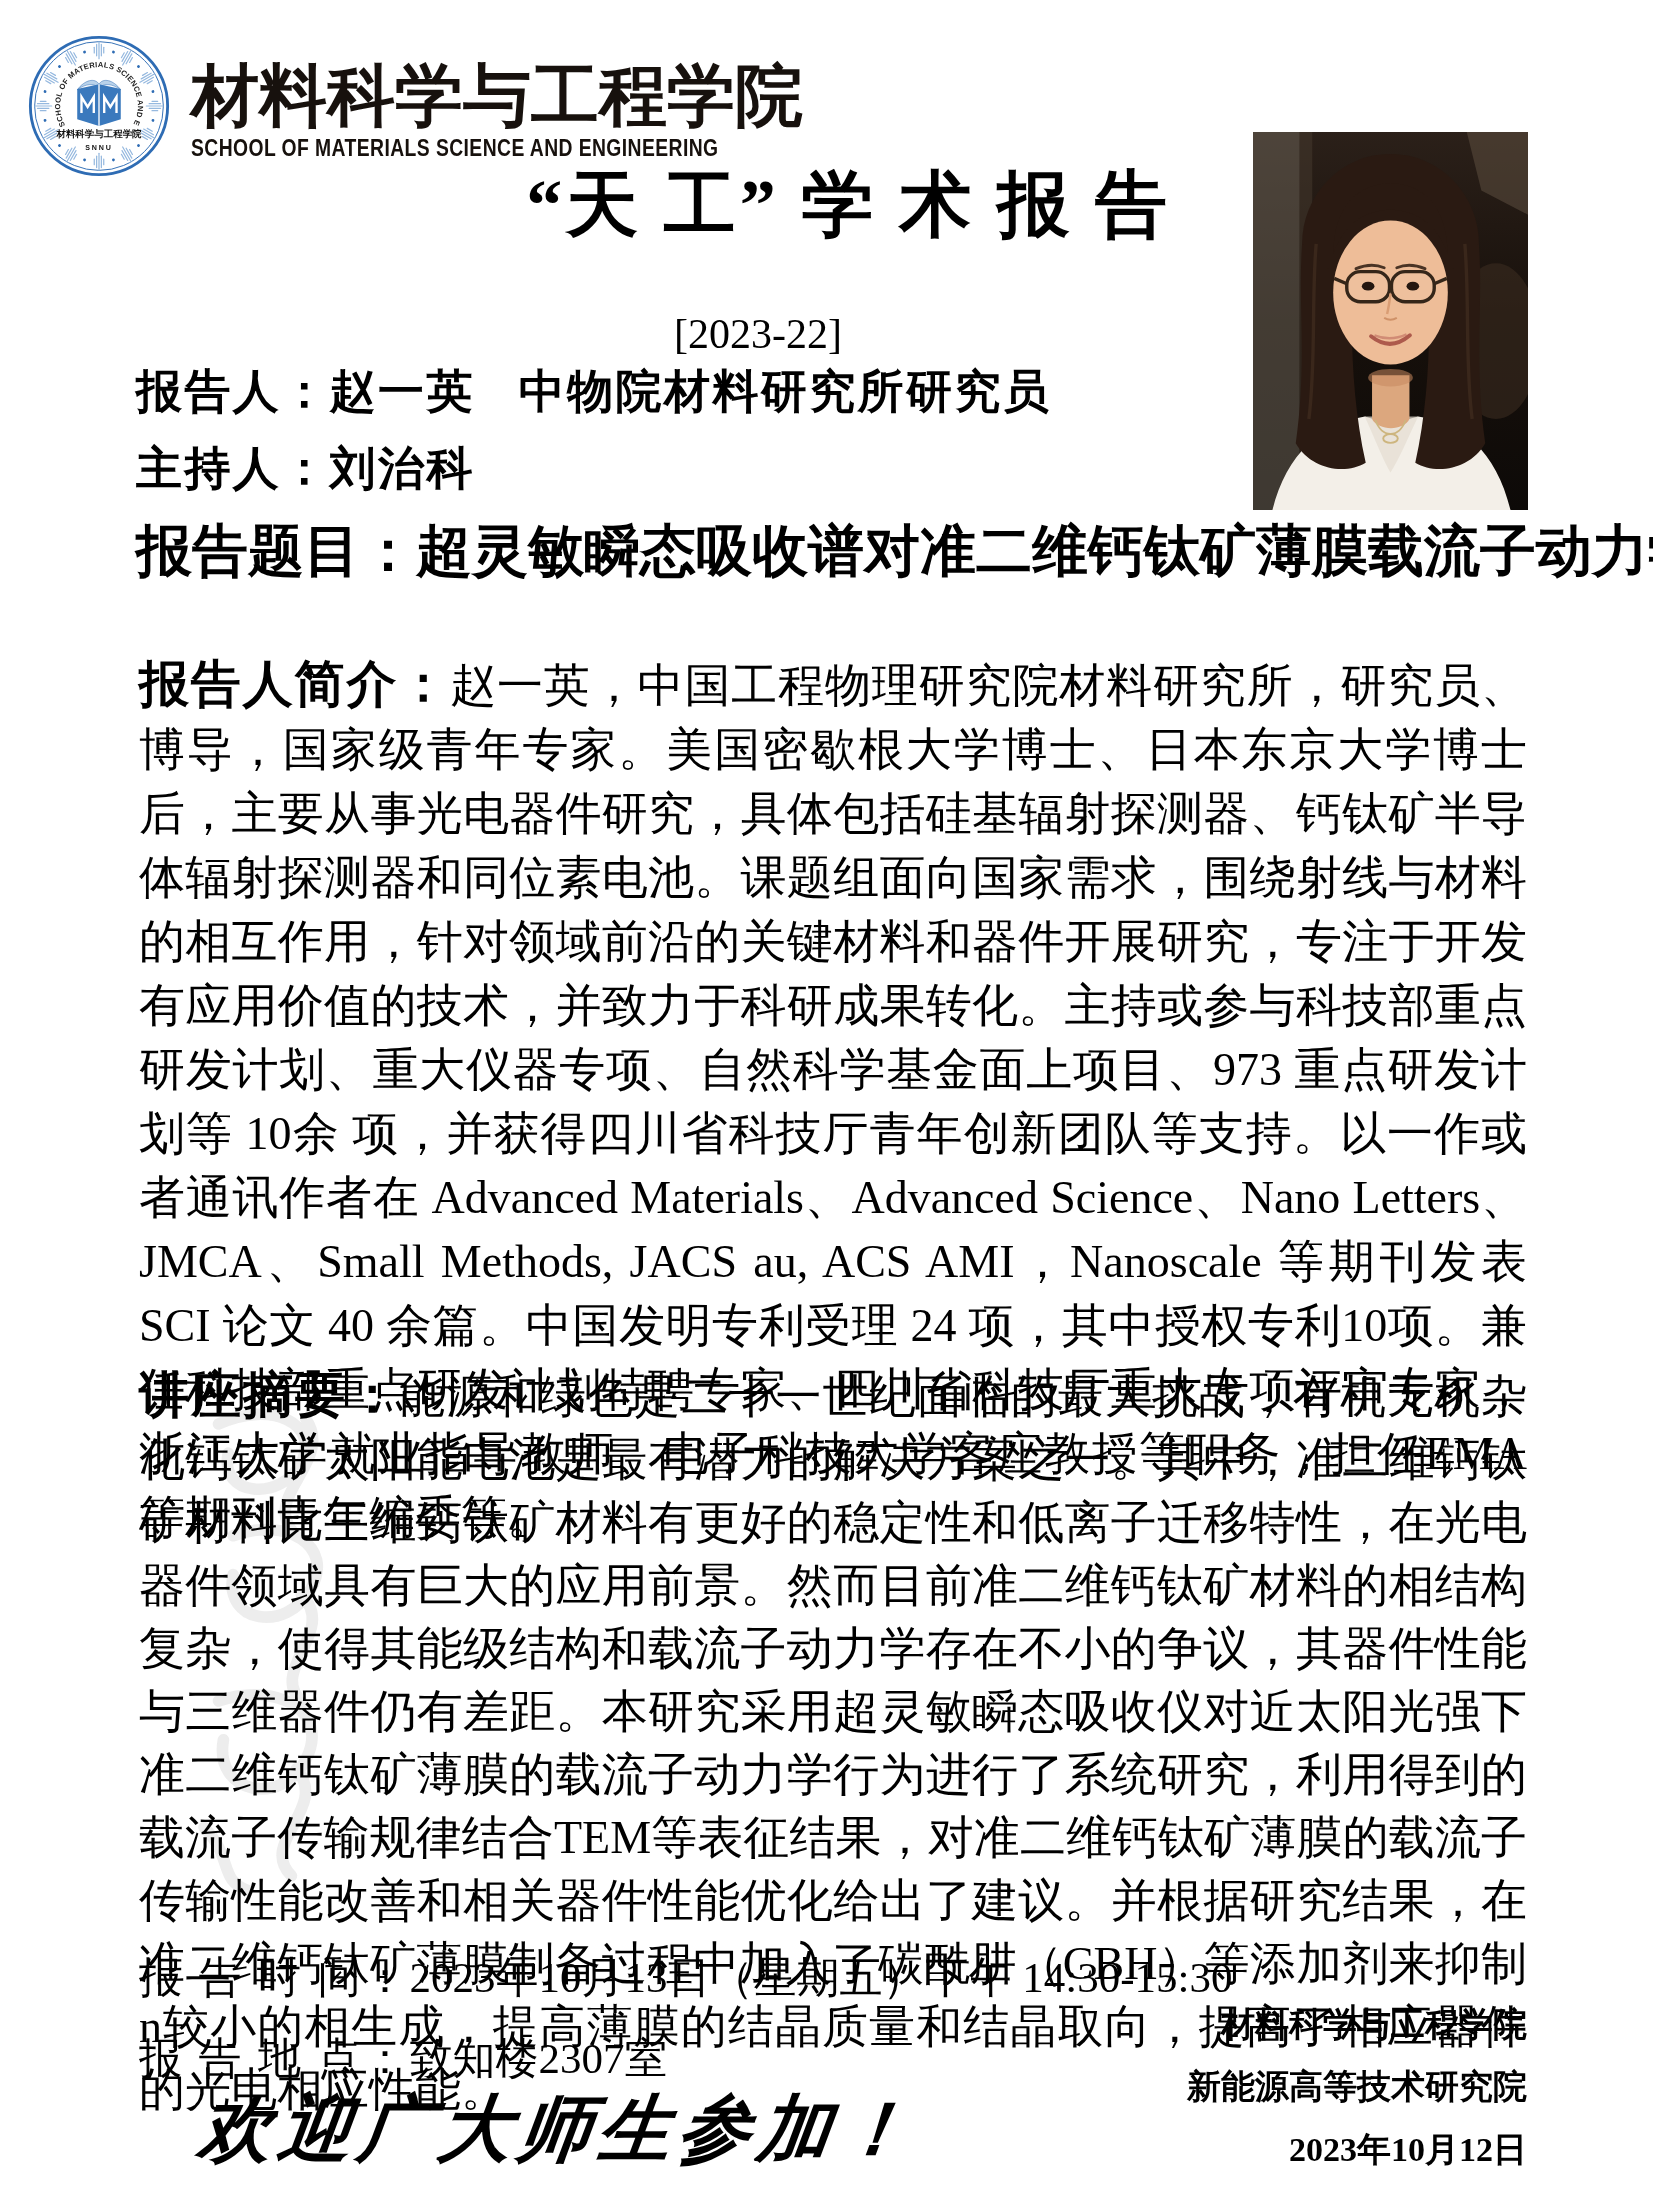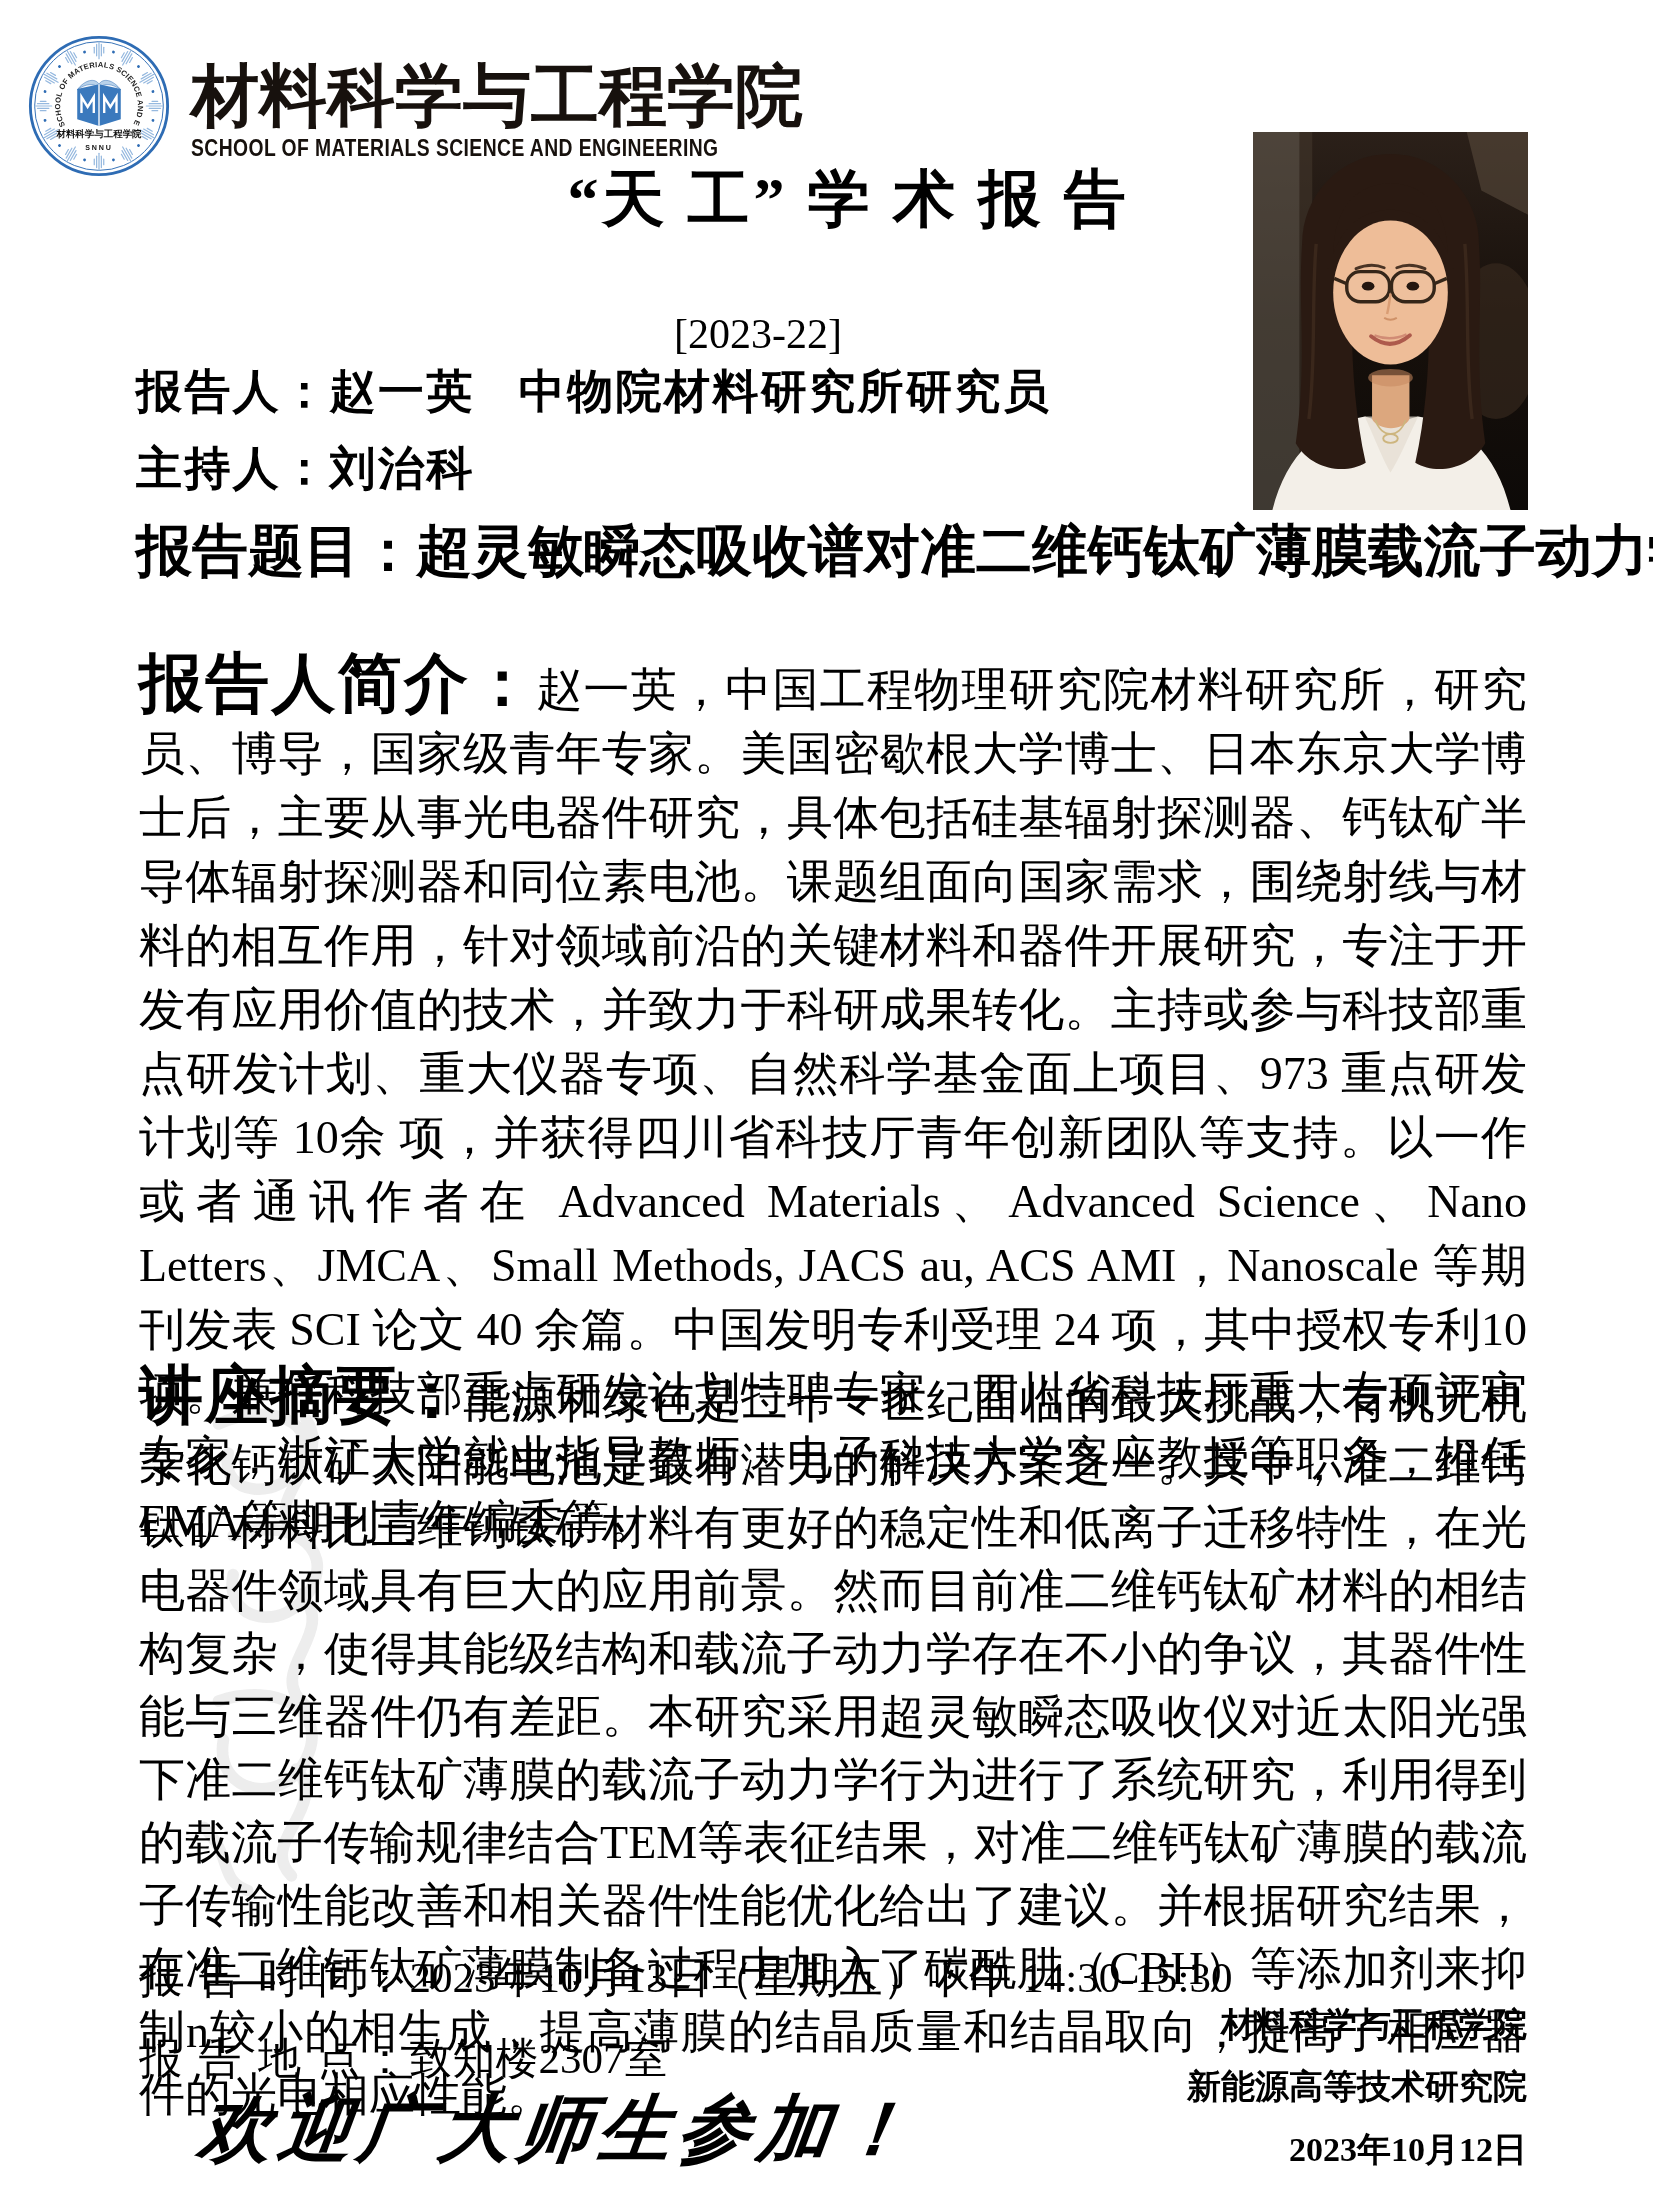--- a/index.html
+++ b/index.html
@@ -16,21 +16,21 @@
     white-space:nowrap;color:#17110d;
   }
   .school-en{
     left:191px;top:135px;font-size:23px;font-weight:bold;letter-spacing:0.5px;
     font-family:"Liberation Sans",sans-serif;white-space:nowrap;color:#17110d;
     transform:scaleX(.84);transform-origin:left top;
   }
 
   
   .title{
-    left:440px;top:157px;width:817px;text-align:center;font-size:62px;font-weight:bold;
+    left:440px;top:157px;width:817px;text-align:center;font-size:72px;font-weight:bold;
     letter-spacing:3.9px;white-space:nowrap;
   }
   .issue{left:379px;top:278px;width:758px;text-align:center;font-size:42px;margin-top:32px;}
 
   
   .photo{left:1253px;top:132px;width:275px;height:378px;}
 
   
   .info-line{left:136px;font-weight:bold;font-size:46px;letter-spacing:2.4px;white-space:nowrap;}
   .speaker{top:361px;}
@@ -38,21 +38,21 @@
   .topic{top:514px;font-size:56px;letter-spacing:0px;}
   .aff{margin-left:44px;}
 
   
   .para{
     left:139px;width:1388px;font-size:46px;text-align:justify;text-align-last:left;
     word-break:break-word;
   }
   .bio{top:606px;line-height:64px;}
   .abstract{top:1318px;line-height:63px;}
-  .plabel{font-weight:bold;font-size:64px;letter-spacing:1px;}
+  .plabel{font-weight:bold;font-size:50px;letter-spacing:1px;}
 
   
   .sched{left:139px;font-weight:normal;font-size:43px;white-space:nowrap;}
   .time{top:1949px;}
   .venue{top:1987px;margin-top:43px;}
   .slbl{letter-spacing:2.9px;}
 
   
   .org{right:127px;text-align:right;font-weight:bold;font-size:34px;white-space:nowrap;}
   .org1{top:2002px;}

